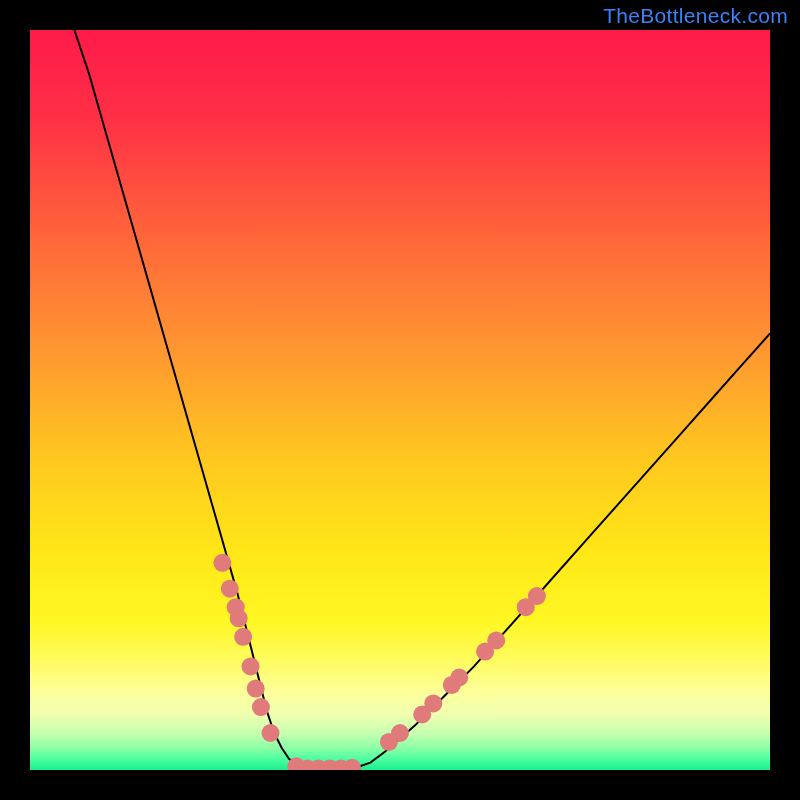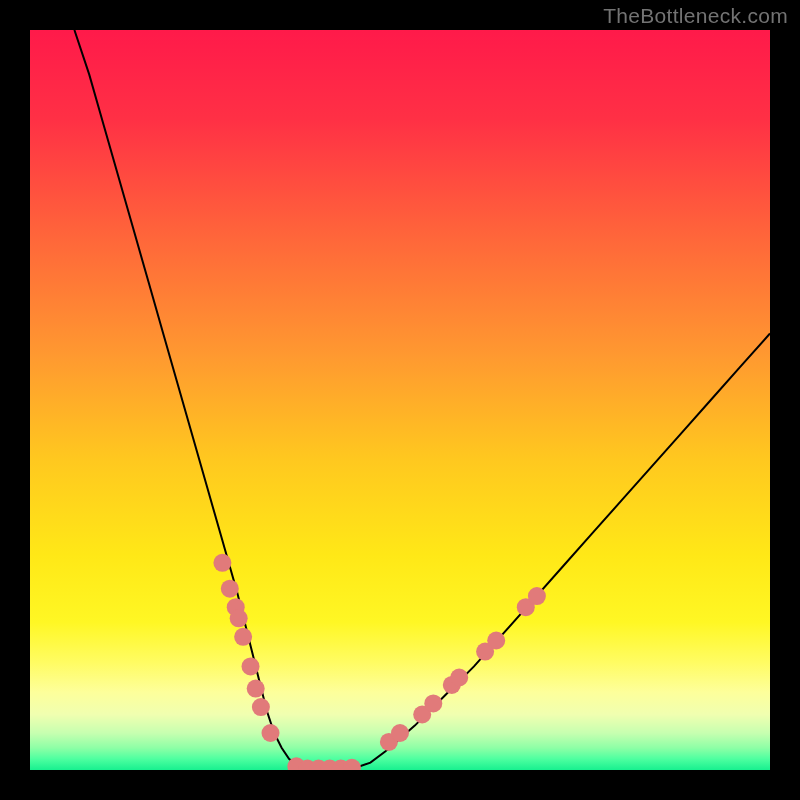--- a/index.html
+++ b/index.html
@@ -8,21 +8,21 @@
     width: 800px;
     height: 800px;
     background: #000;
     font-family: Arial, Helvetica, sans-serif;
     overflow: hidden;
   }
   .watermark {
     position: absolute;
     top: 4px;
     right: 12px;
-    color: #737373;
+    color: #3b82f6;
     font-size: 21px;
     font-weight: 500;
     letter-spacing: 0.3px;
     z-index: 20;
   }
   .frame {
     position: absolute;
     left: 30px;
     top: 30px;
     width: 740px;

